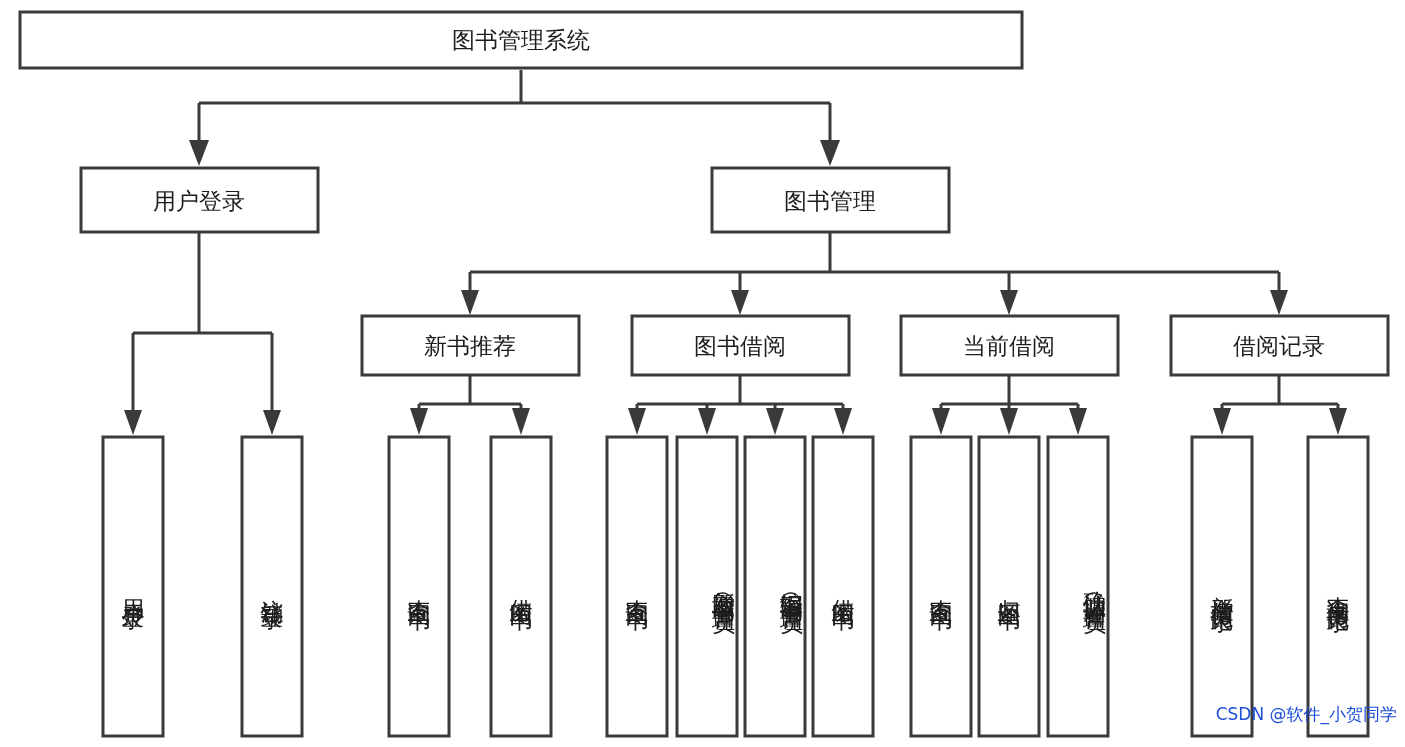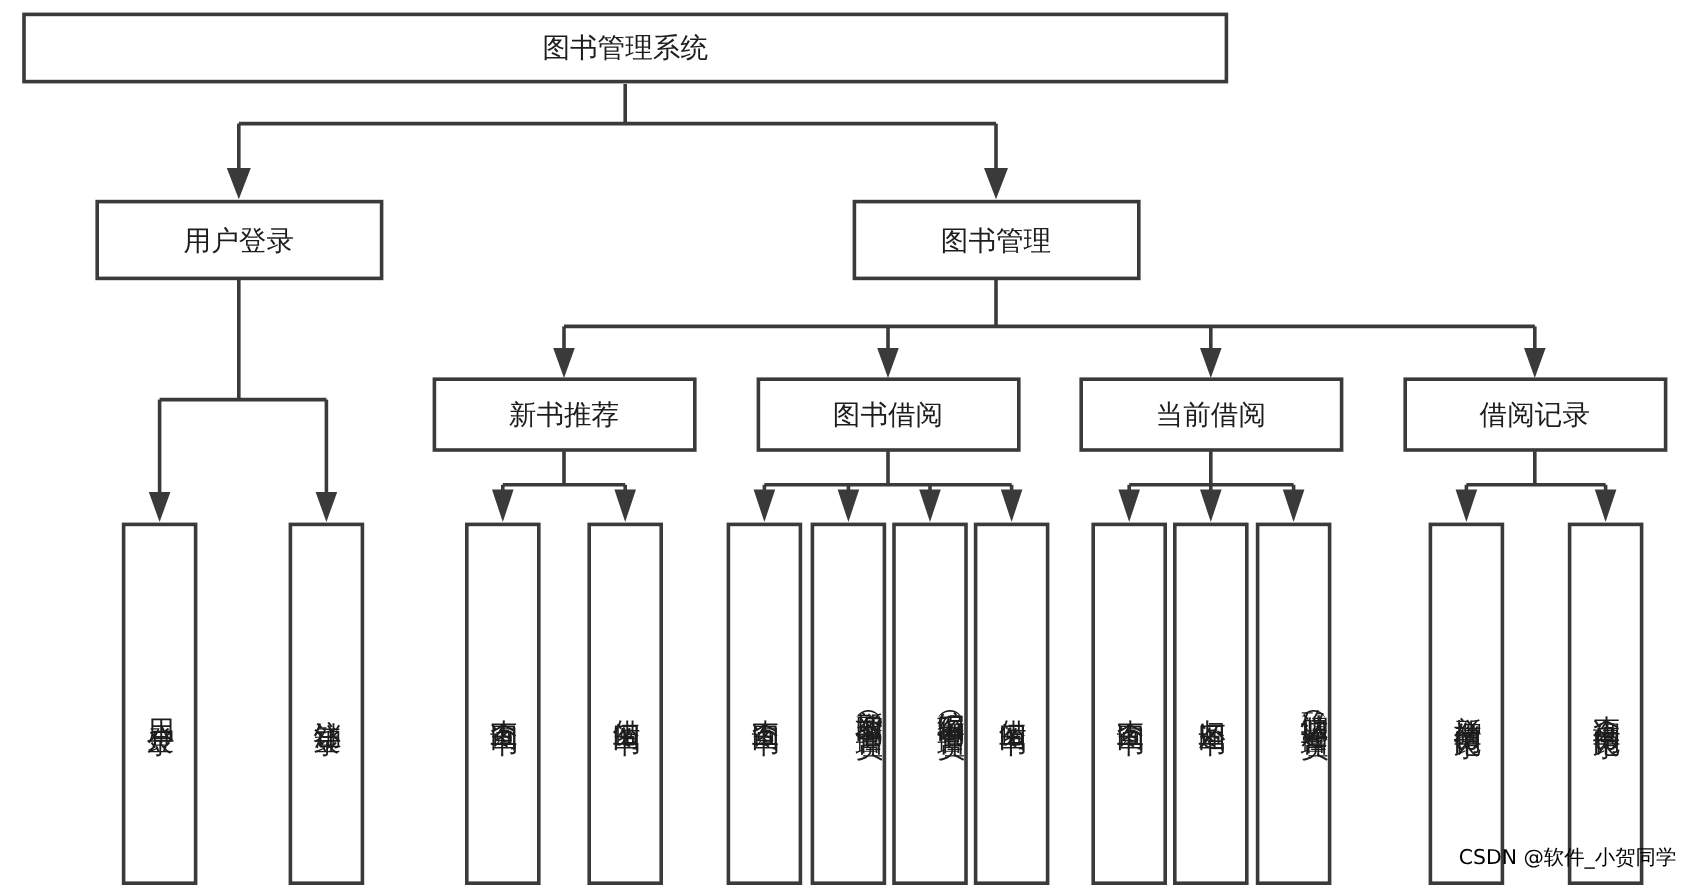--- a/index.html
+++ b/index.html
@@ -62,21 +62,21 @@
     white-space: nowrap;
     pointer-events: none;
     user-select: none;
   }
   #watermark {
     position: absolute;
     right: 8px;
     bottom: 4px;
     font-family: "DejaVu Sans", "Liberation Sans", sans-serif;
     font-size: 17px;
-    color: #000000;
+    color: #1d4ed8;
     white-space: nowrap;
     user-select: none;
   }
 </style>
 </head>
 <body>
 
 <div id="diagram-root">
 
   <svg id="tree-svg" viewBox="0 0 1405 747">

